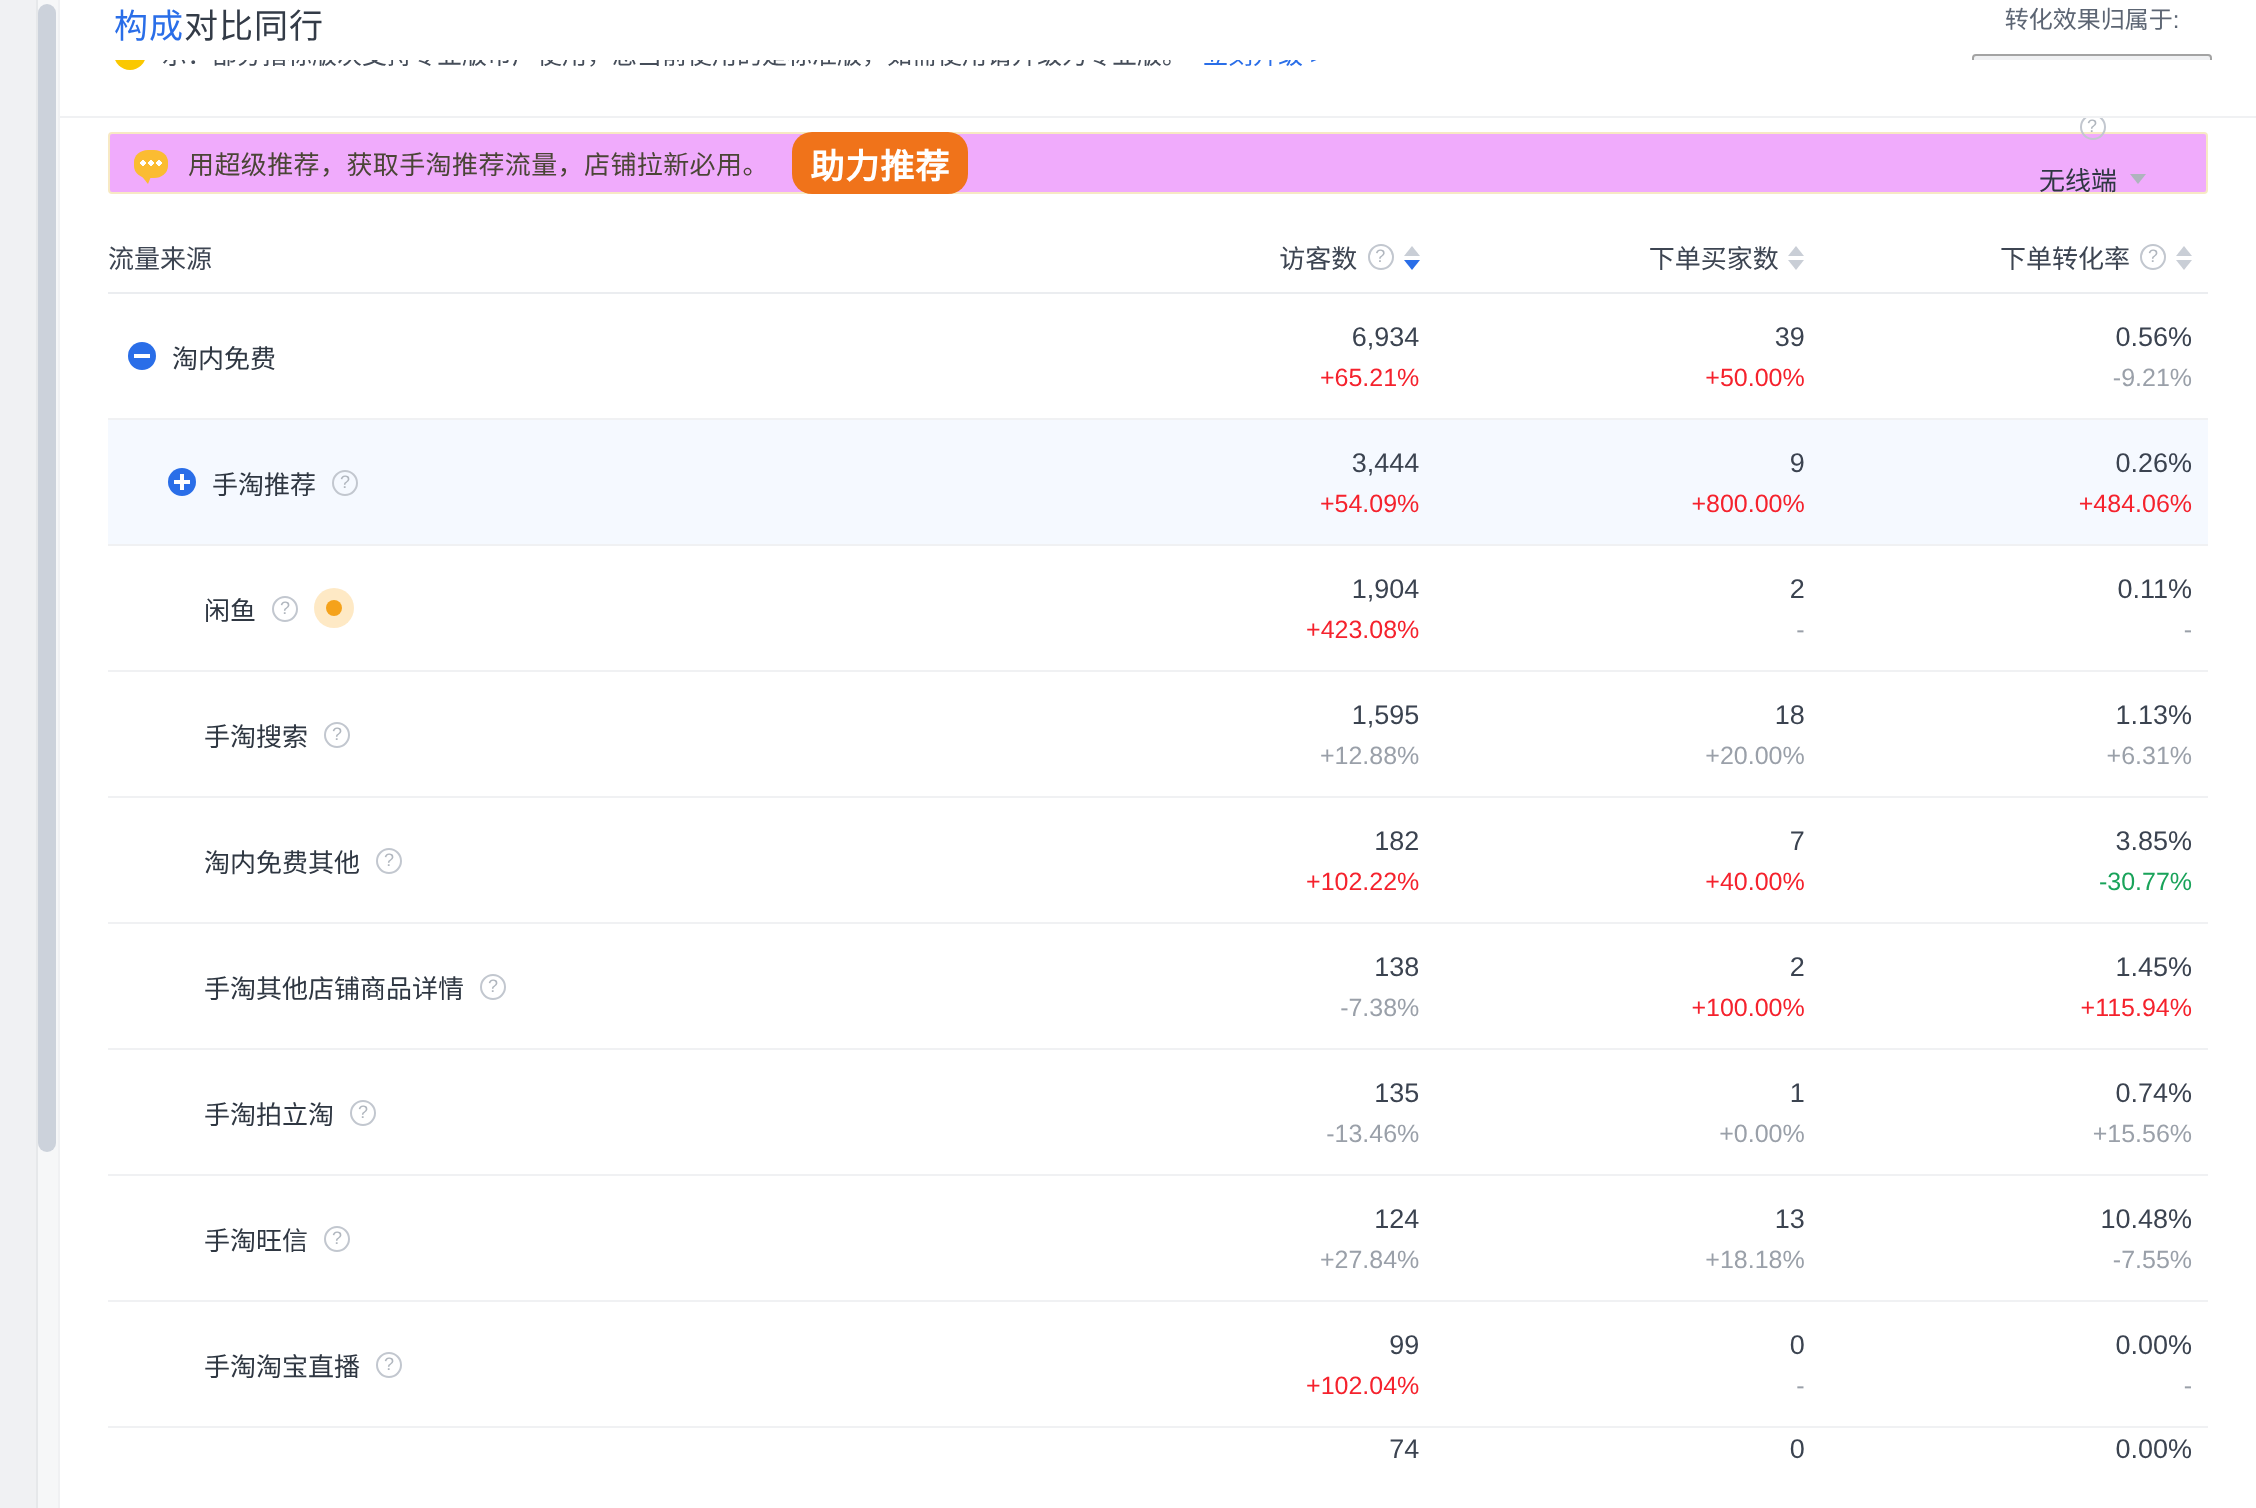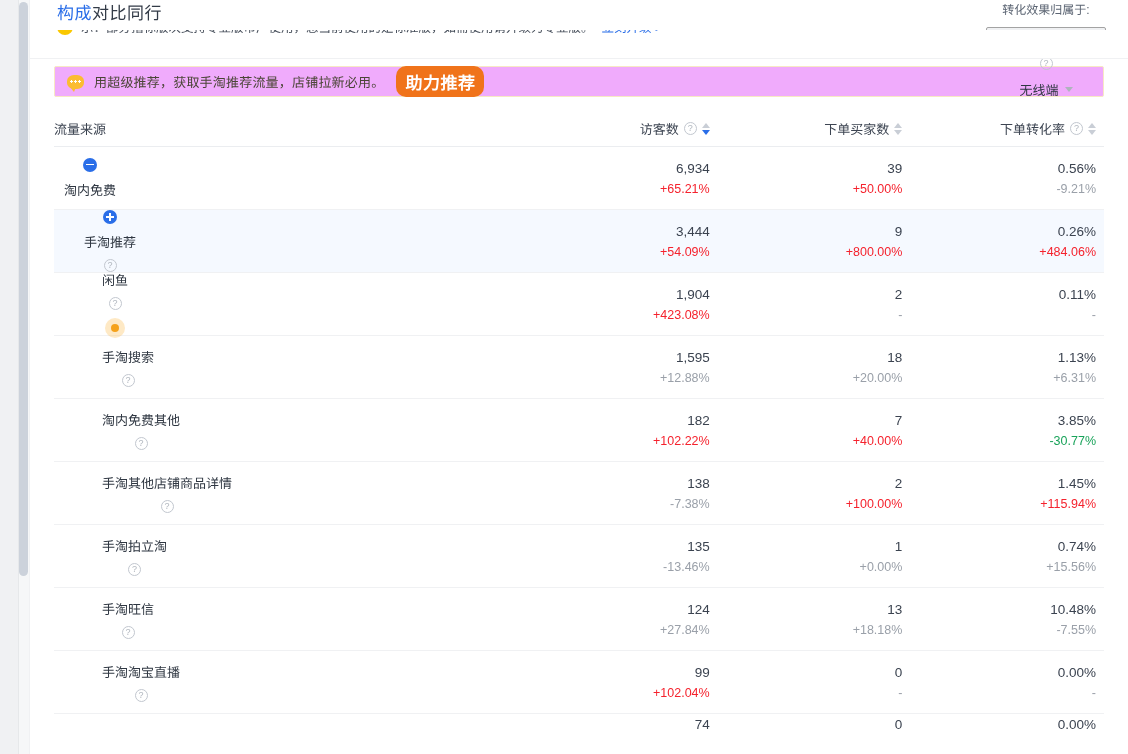--- a/index.html
+++ b/index.html
@@ -145,21 +145,21 @@
   .c1, .c2, .c3 { flex: 1 1 0; text-align: right; }
   .c1 { padding-right: 7px; }
   .c2 { padding-right: 8px; }
   .c3 { padding-right: 8px; }
 
   .drow { height: 63px; }
   .drow.highlight { background: #f5f9ff; }
   .drow.l0 .name-wrap { padding-left: 10px; }
   .drow.l1 .name-wrap { padding-left: 30px; }
   .drow.l2 .name-wrap { padding-left: 48px; }
-  .name-wrap { display: flex; align-items: center; gap: 8px; flex-direction: column; }
+  .name-wrap { display: flex; align-items: center; gap: 8px; }
   .row-name { font-size: 13px; color: #2f3742; white-space: nowrap; }
 
   .toggle-ic {
     width: 14px; height: 14px; border-radius: 50%; background: #2a6ee8;
     position: relative; flex: none; cursor: pointer;
   }
   .toggle-ic::before {
     content:""; position: absolute; left: 3px; top: 6.2px; width: 8px; height: 1.8px; background:#fff;
   }
   .toggle-ic.plus::after {

